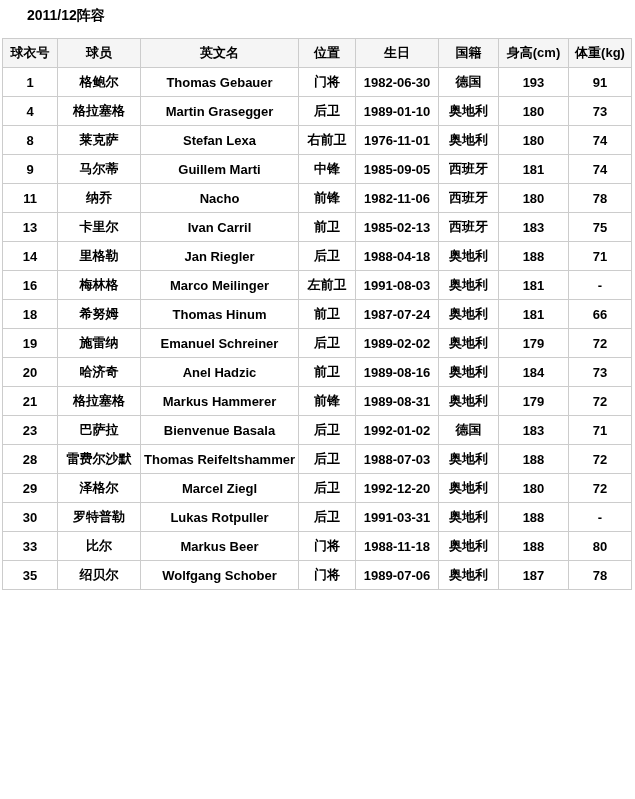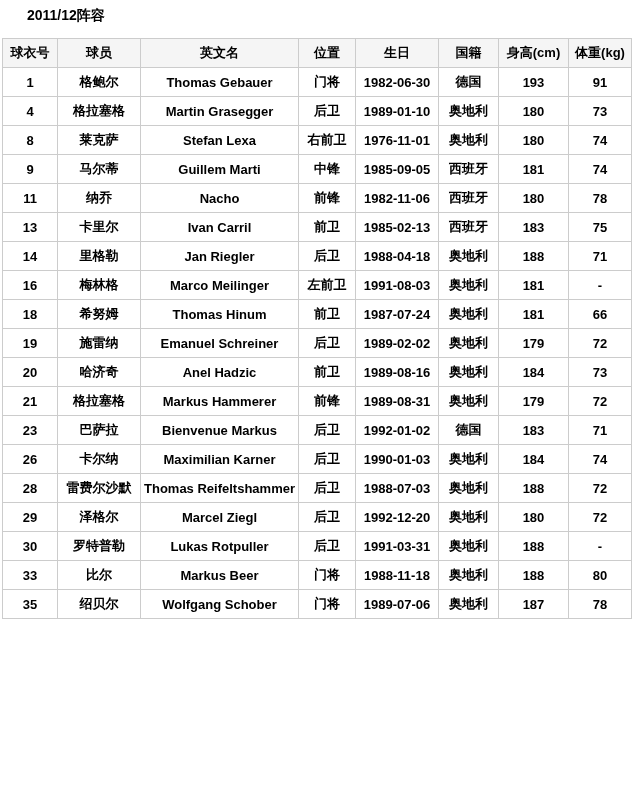--- a/index.html
+++ b/index.html
@@ -207,36 +207,26 @@
           <td>Markus Hammerer</td>
           <td>前锋</td>
           <td>1989-08-31</td>
           <td>奥地利</td>
           <td>179</td>
           <td>72</td>
         </tr>
         <tr>
           <td>23</td>
           <td>巴萨拉</td>
-          <td>Bienvenue Markus</td>
+          <td>Bienvenue Basala</td>
           <td>后卫</td>
           <td>1992-01-02</td>
           <td>德国</td>
           <td>183</td>
           <td>71</td>
-        </tr>
-        <tr>
-          <td>26</td>
-          <td>卡尔纳</td>
-          <td>Maximilian Karner</td>
-          <td>后卫</td>
-          <td>1990-01-03</td>
-          <td>奥地利</td>
-          <td>184</td>
-          <td>74</td>
         </tr>
         <tr>
           <td>28</td>
           <td>雷费尔沙默</td>
           <td>Thomas Reifeltshammer</td>
           <td>后卫</td>
           <td>1988-07-03</td>
           <td>奥地利</td>
           <td>188</td>
           <td>72</td>

